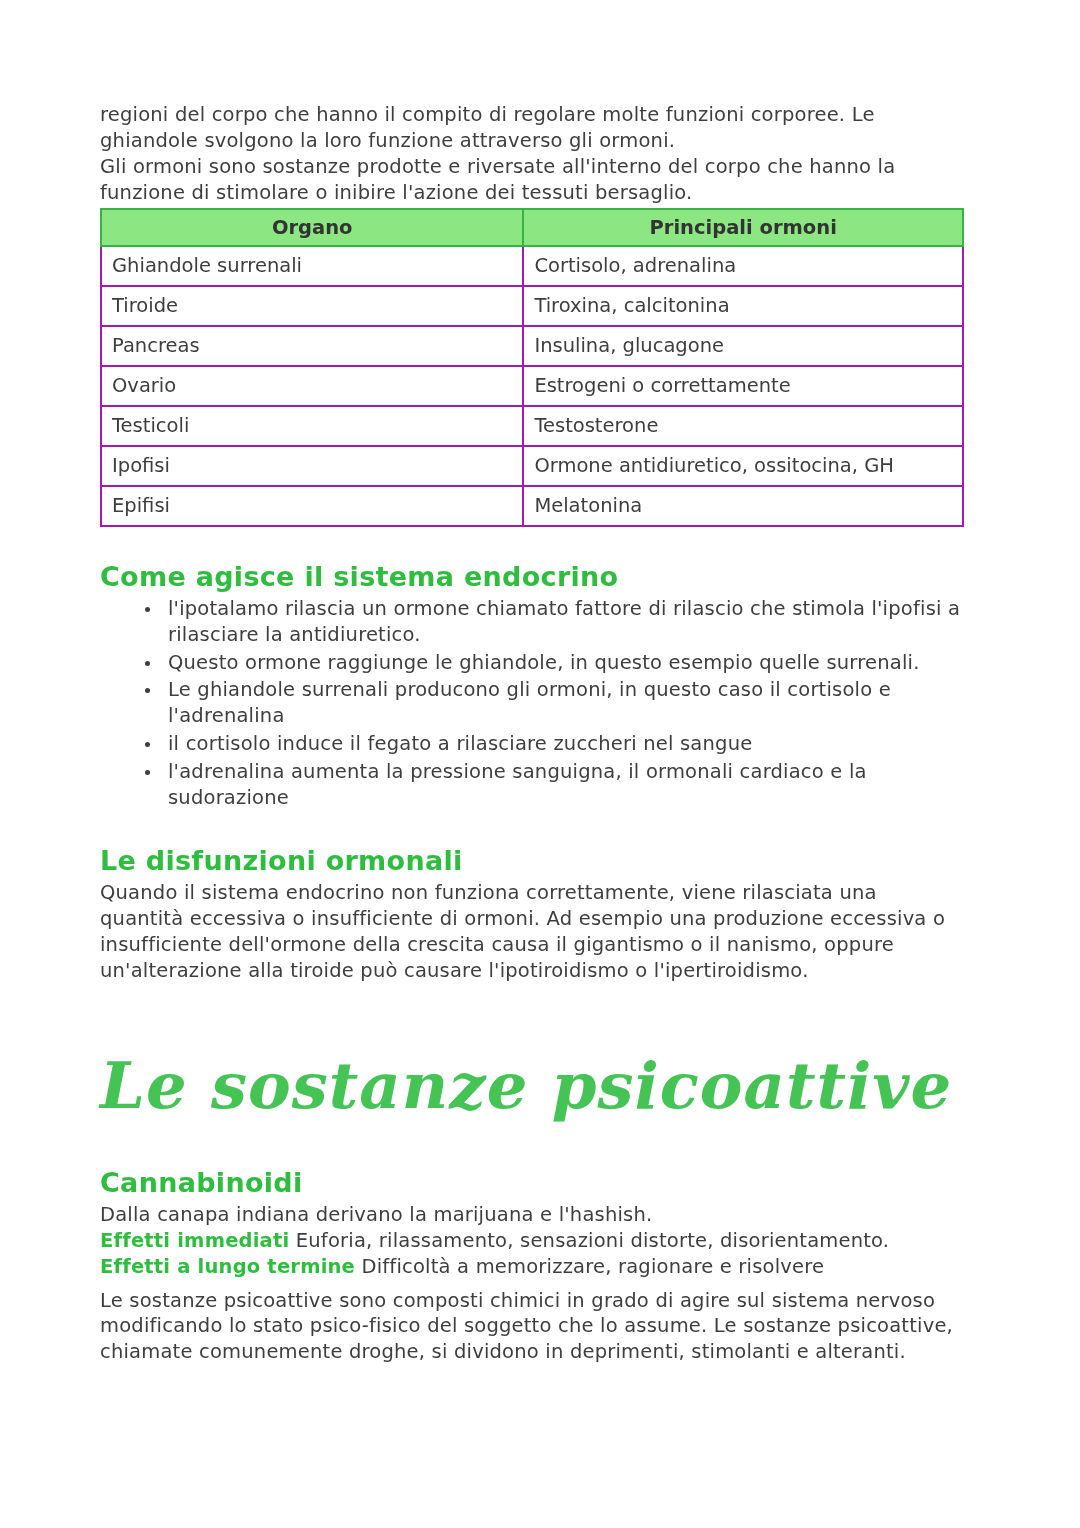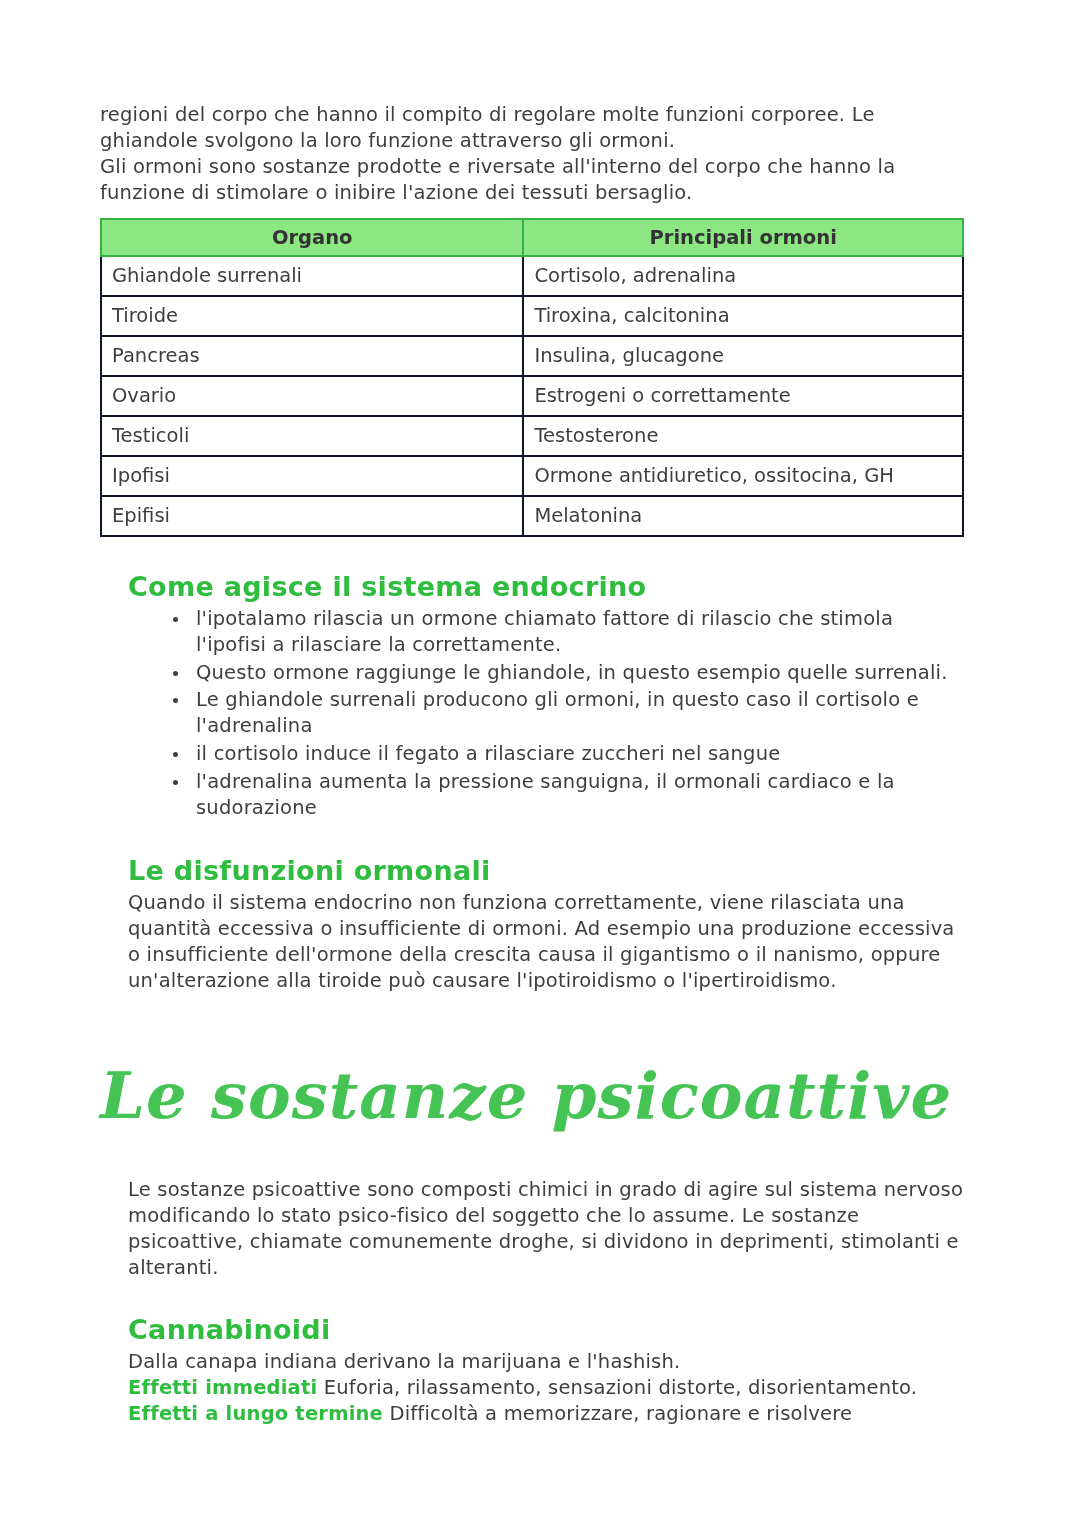--- a/index.html
+++ b/index.html
@@ -17,34 +17,34 @@
   .body-text{
     font-size:19.5px;
     line-height:1.33;
     margin:0;
     letter-spacing:.2px;
   }
   .intro p{margin:0;}
   table.hormone{
     width:100%;
     border-collapse:collapse;
-    margin-top:12px;
+    margin-top:2px;
     font-size:19.5px;
   }
   table.hormone th{
     background:#8ce783;
     border:2px solid #35b345;
     padding:6px 10px;
     font-weight:bold;
     text-align:center;
     color:#333;
     font-size:19.5px;
   }
   table.hormone td{
-    border:2px solid #0f172a;
+    border:2px solid #a21caf;
     padding:7px 10px 8px 10px;
     color:#3e3e3e;
   }
   table.hormone td:first-child{width:49%;}
   h2.section-heading{
     color:#2fbd3f;
     font-size:27px;
     font-weight:bold;
     margin:34px 0 4px 0;
     letter-spacing:.3px;
@@ -68,21 +68,21 @@
     font-style:italic;
     font-weight:bold;
     font-size:64px;
     margin:64px 0 44px 0;
     letter-spacing:1px;
   }
   .inline-label{
     color:#2fbd3f;
     font-weight:bold;
   }
-  .section-block{margin-top:8px;margin-left:28px;}
+  .section-block{margin-top:8px;}
 </style>
 </head>
 <body>
 
 <div class="page">
 
   <div class="intro">
     <p class="body-text">regioni del corpo che hanno il compito di regolare molte funzioni corporee. Le ghiandole svolgono la loro funzione attraverso gli ormoni.</p>
     <p class="body-text">Gli ormoni sono sostanze prodotte e riversate all'interno del corpo che hanno la funzione di stimolare o inibire l'azione dei tessuti bersaglio.</p>
   </div>
@@ -122,39 +122,39 @@
       <tr>
         <td>Epifisi</td>
         <td>Melatonina</td>
       </tr>
     </tbody>
   </table>
 
   <div class="section-block">
     <h2 class="section-heading">Come agisce il sistema endocrino</h2>
     <ul class="bullets">
-      <li>l'ipotalamo rilascia un ormone chiamato fattore di rilascio che stimola l'ipofisi a rilasciare la correttamente.</li>
+      <li>l'ipotalamo rilascia un ormone chiamato fattore di rilascio che stimola l'ipofisi a rilasciare la antidiuretico.</li>
       <li>Questo ormone raggiunge le ghiandole, in questo esempio quelle surrenali.</li>
       <li>Le ghiandole surrenali producono gli ormoni, in questo caso il cortisolo e l'adrenalina</li>
       <li>il cortisolo induce il fegato a rilasciare zuccheri nel sangue</li>
       <li>l'adrenalina aumenta la pressione sanguigna, il ormonali cardiaco e la sudorazione</li>
     </ul>
   </div>
 
   <div class="section-block">
     <h2 class="section-heading">Le disfunzioni ormonali</h2>
     <p class="body-text">Quando il sistema endocrino non funziona correttamente, viene rilasciata una quantità eccessiva o insufficiente di ormoni. Ad esempio una produzione eccessiva o insufficiente dell'ormone della crescita causa il gigantismo o il nanismo, oppure un'alterazione alla tiroide può causare l'ipotiroidismo o l'ipertiroidismo.</p>
   </div>
 
   <h1 class="script-title">Le sostanze psicoattive</h1>
 
   <div class="section-block">
-    <p class="body-text">Le sostanze psicoattive sono composti chimici in grado di agire sul sistema nervoso modificando lo stato psico-fisico del soggetto che lo assume. Le sostanze psicoattive, chiamate comunemente droghe, si dividono in deprimenti, stimolanti e alteranti.</p>
-  </div>
-
-  <div class="section-block">
     <h2 class="section-heading">Cannabinoidi</h2>
     <p class="body-text">Dalla canapa indiana derivano la marijuana e l'hashish.</p>
     <p class="body-text"><span class="inline-label">Effetti immediati</span><span> Euforia, rilassamento, sensazioni distorte, disorientamento.</span></p>
     <p class="body-text"><span class="inline-label">Effetti a lungo termine</span><span> Difficoltà a memorizzare, ragionare e risolvere</span></p>
   </div>
 
+  <div class="section-block">
+    <p class="body-text">Le sostanze psicoattive sono composti chimici in grado di agire sul sistema nervoso modificando lo stato psico-fisico del soggetto che lo assume. Le sostanze psicoattive, chiamate comunemente droghe, si dividono in deprimenti, stimolanti e alteranti.</p>
+  </div>
+
 </div>
 
 </body></html>

